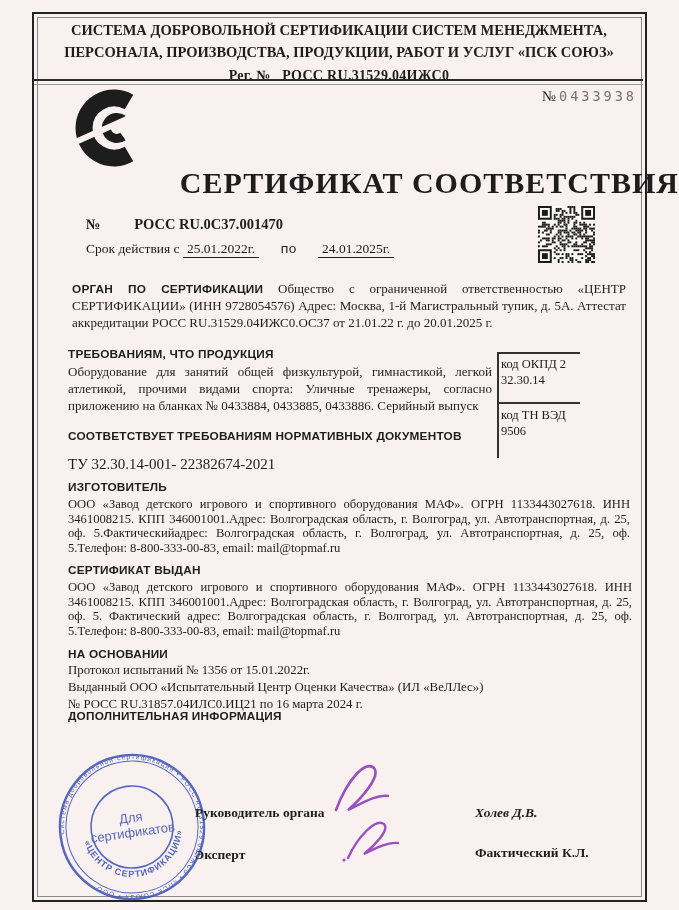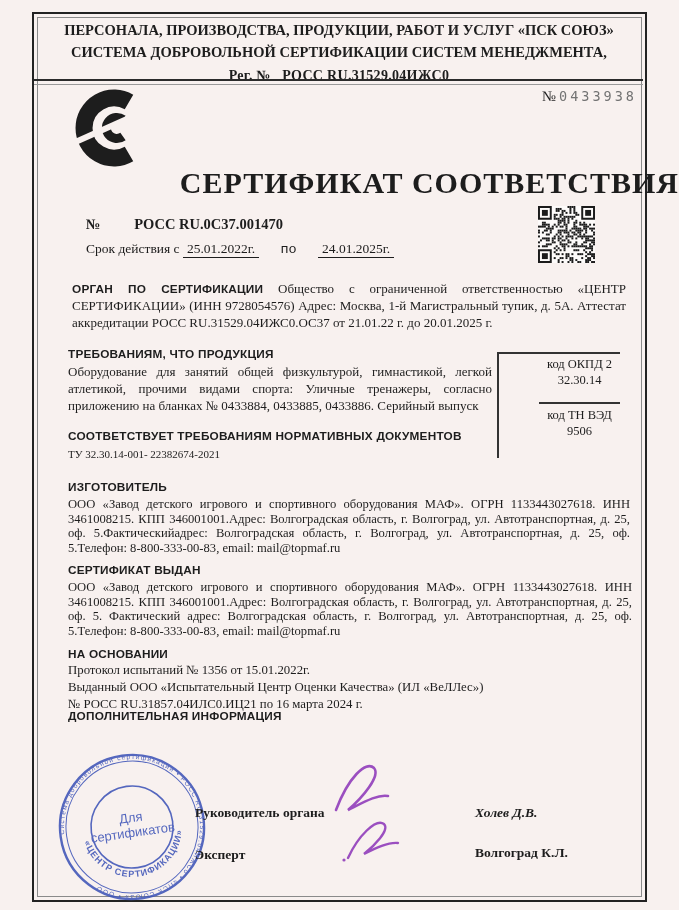--- a/index.html
+++ b/index.html
@@ -27,25 +27,25 @@
   .validity{left:86px;top:241px;font-size:13.5px;}
   .validity .u{border-bottom:1px solid #1d1d1d;padding:0 4px 1px;}
   .validity .mid{margin:0 18px;font-family:Liberation Mono, monospace;}
   
   .sec{font-size:13px;line-height:1.3;text-align:justify;}
   .sec b.h, .h-sans{font-family:"Liberation Sans",sans-serif;font-weight:bold;font-size:11.8px;letter-spacing:.2px;}
   .org{left:68px;top:277px;width:562px;}
   .product{left:68px;top:347px;width:424px;}
   .product p, .mfr p, .issued p{margin:2px 0 0;}
   .codes{left:497px;top:352px;width:81px;border-top:2px solid #333;border-left:2px solid #333;
-         font-size:12.5px;text-align:center;line-height:1.25;padding-left:40px;}
+         font-size:12.5px;line-height:1.25;}
   .codes .cell1{padding:3px 2px 14px;border-bottom:2px solid #333;}
   .codes .cell2{padding:4px 2px;min-height:46px;}
   .reqs{left:68px;top:429px;width:430px;}
-  .reqs .tu{font-size:11px;margin-top:3px;}
+  .reqs .tu{font-size:15px;margin-top:11px;}
   .mfr{left:68px;top:481px;width:562px;font-size:12.6px;line-height:1.17;}
   .issued{left:68px;top:564px;width:564px;font-size:12.6px;line-height:1.17;}
   .basis{left:68px;top:647px;width:560px;font-size:12.8px;line-height:1.25;}
   .basis .ln{margin:1px 0;}
   .addinfo{left:68px;top:709px;}
   
   .role{font-weight:bold;font-size:13.5px;}
   .role1{left:195px;top:805px;}
   .role2{left:195px;top:847px;}
   .name{font-weight:bold;font-size:13.5px;}
@@ -55,22 +55,22 @@
 </style>
 </head>
 <body>
 
 <div class="page">
   <div class="abs frame">
     <div class="frame-inner"></div>
   </div>
 
   <div class="abs header">
+    <div>СИСТЕМА ДОБРОВОЛЬНОЙ СЕРТИФИКАЦИИ СИСТЕМ МЕНЕДЖМЕНТА,</div>
     <div>ПЕРСОНАЛА, ПРОИЗВОДСТВА, ПРОДУКЦИИ, РАБОТ И УСЛУГ «ПСК СОЮЗ»</div>
-    <div>СИСТЕМА ДОБРОВОЛЬНОЙ СЕРТИФИКАЦИИ СИСТЕМ МЕНЕДЖМЕНТА,</div>
     <div class="reg">
       <span>Рег. №</span>&nbsp;&nbsp;
       <span>РОСС  RU.31529.04ИЖС0</span>
     </div>
   </div>
   <div class="abs rule1"></div>
   <div class="abs rule2"></div>
 
   <div class="abs serial">
     <span>№</span>
@@ -471,14 +471,14 @@
 
   <svg class="abs" style="left:318px;top:758px;" width="130" height="115" viewBox="0 0 130 115">
     <path d="M 18 52 C 30 20 48 2 56 10 C 63 18 44 40 30 52 C 46 44 60 36 70 38" fill="none" stroke="#9b4fc0" stroke-width="2.6" stroke-linecap="round"></path>
     <path d="M 30 100 C 40 78 58 60 66 66 C 72 72 56 88 46 96 C 58 90 70 84 80 85" fill="none" stroke="#9b4fc0" stroke-width="2.4" stroke-linecap="round"></path>
     <circle cx="26" cy="102" r="1.6" fill="#9b4fc0"></circle>
   </svg>
 
   <div class="abs role role1">Руководитель органа</div>
   <div class="abs name name1">Холев Д.В.</div>
   <div class="abs role role2">Эксперт</div>
-  <div class="abs name name2">Волгоград К.Л.</div>
+  <div class="abs name name2">Фактический К.Л.</div>
 </div>
 
 </body></html>

